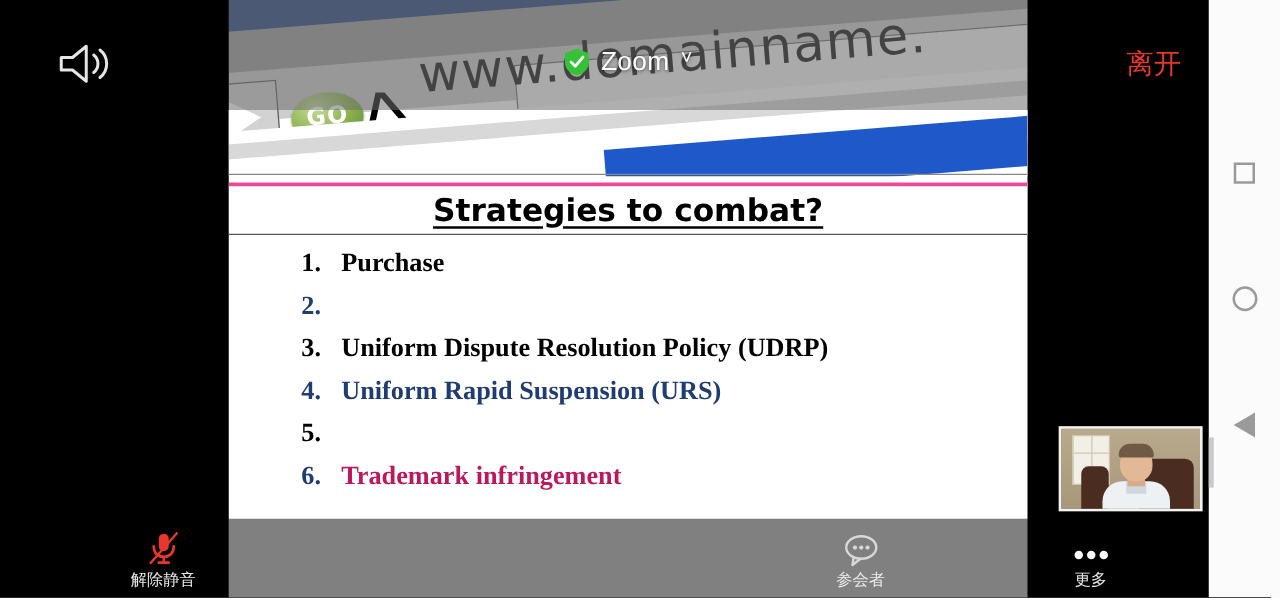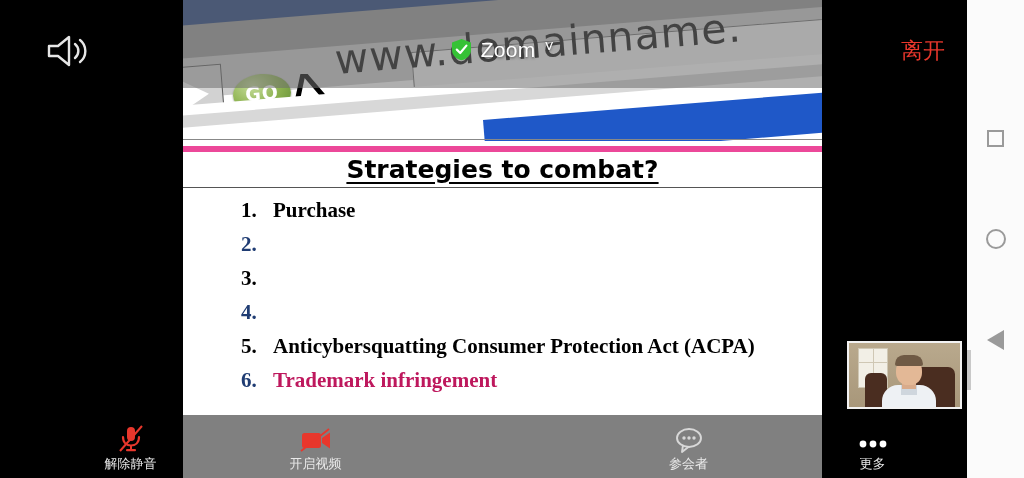--- a/index.html
+++ b/index.html
@@ -28,21 +28,21 @@
         border:1px solid #5a5a5a; transform:rotate(-4.6deg); }
   .photo-whitearrow{ position:absolute; left:-4px; top:78px; width:0; height:0;
         border-top:17px solid transparent; border-bottom:17px solid transparent; border-left:30px solid #ffffff;
         transform:rotate(-4.6deg); }
   .photo-cursor{ position:absolute; left:108px; top:74px; width:70px; height:62px; }
   .photo-white-lower{ position:absolute; left:-30px; top:108px; width:720px; height:60px; background:#ffffff; transform:rotate(-4.6deg); transform-origin:left top; }
   .photo-gray-strip{ position:absolute; left:-30px; top:118px; width:720px; height:12px; background:#d8d8d8; transform:rotate(-4.6deg); transform-origin:left top; }
   .photo-blue-lower{ position:absolute; left:300px; top:120px; width:420px; height:40px; background:#1f58c8; transform:rotate(-4.6deg); transform-origin:left top; }
 
   
-  #slide-title-band{ position:absolute; left:0; top:146px; width:639px; height:42px; border-top:6px solid #ec4899; border-bottom:1px solid #555; background:#fff; }
+  #slide-title-band{ position:absolute; left:0; top:146px; width:639px; height:42px; border-top:3px solid #ec4899; border-bottom:1px solid #555; background:#fff; }
   #slide-title{ position:absolute; left:0; top:0; width:100%; height:100%; display:flex; align-items:center; justify-content:center;
         font-family:"DejaVu Sans", sans-serif; font-weight:bold; font-size:25px; color:#000;
         text-decoration:underline; text-underline-offset:4px; }
   #slide-title-rule{ position:absolute; left:0; top:139px; width:639px; height:1px; background:#888; }
 
   
   #slide-list{ position:absolute; left:0; top:198px; width:639px; }
   .li{ display:flex; align-items:baseline; height:34px; padding-left:58px; }
   .li .num{ width:32px; flex:0 0 32px; font-family:"Liberation Serif", serif; font-weight:bold; font-size:21px; }
   .li .txt{ font-family:"Liberation Serif", serif; font-weight:bold; font-size:21px; }
@@ -128,27 +128,28 @@
     <div id="slide-list">
       <div class="li">
         <span class="num">1.</span>
         <span class="txt" style="color:#000000">Purchase</span>
       </div>
       <div class="li">
         <span class="num" style="color:#1f3c73">2.</span>
       </div>
       <div class="li">
         <span class="num">3.</span>
+        <span class="txt" style="color:#000000">Uniform Dispute Resolution Policy (UDRP)</span>
       </div>
       <div class="li">
         <span class="num" style="color:#1f3c73">4.</span>
+        <span class="txt" style="color:#1f3c73">Uniform Rapid Suspension (URS)</span>
       </div>
       <div class="li">
         <span class="num">5.</span>
-        <span class="txt" style="color:#000000">Anticybersquatting Consumer Protection Act (ACPA)</span>
       </div>
       <div class="li">
         <span class="num" style="color:#1f3c73">6.</span>
         <span class="txt" style="color:#be185d">Trademark infringement</span>
       </div>
     </div>
   </div>
 
   <div id="topbar">
     <div class="left-pad"></div>
@@ -196,30 +197,20 @@
           <rect x="11" y="3" width="8" height="14" rx="4" fill="#e8372c"></rect>
           <path d="M7 13 C7 19 11 21.5 15 21.5 C19 21.5 23 19 23 13" fill="none" stroke="#e8372c" stroke-width="2.2" stroke-linecap="round"></path>
           <rect x="14" y="21" width="2" height="5" fill="#e8372c"></rect>
           <rect x="10" y="25" width="10" height="2.2" rx="1" fill="#e8372c"></rect>
           <line x1="4" y1="27" x2="26" y2="2" stroke="#e8372c" stroke-width="2"></line>
         </svg>
       </div>
       <div class="lb">解除静音</div>
     </div>
 
-    <div class="tbtn" style="left:223px">
-      <div class="ic">
-        <svg width="34" height="28" viewBox="0 0 34 28">
-          <rect x="3" y="7" width="19" height="15" rx="2.5" fill="#e8372c"></rect>
-          <polygon points="23,12 31,6.5 31,22.5 23,17" fill="#e8372c"></polygon>
-          <line x1="2" y1="25" x2="30" y2="3" stroke="#e8372c" stroke-width="1.8"></line>
-        </svg>
-      </div>
-      <div class="lb">开启视频</div>
-    </div>
 
 
     <div class="tbtn" style="left:780px">
       <div class="ic">
         <svg width="36" height="24" viewBox="0 0 36 24">
           <circle cx="8" cy="14" r="3.4" fill="#ffffff"></circle>
           <circle cx="18" cy="14" r="3.4" fill="#ffffff"></circle>
           <circle cx="28" cy="14" r="3.4" fill="#ffffff"></circle>
         </svg>
       </div>

